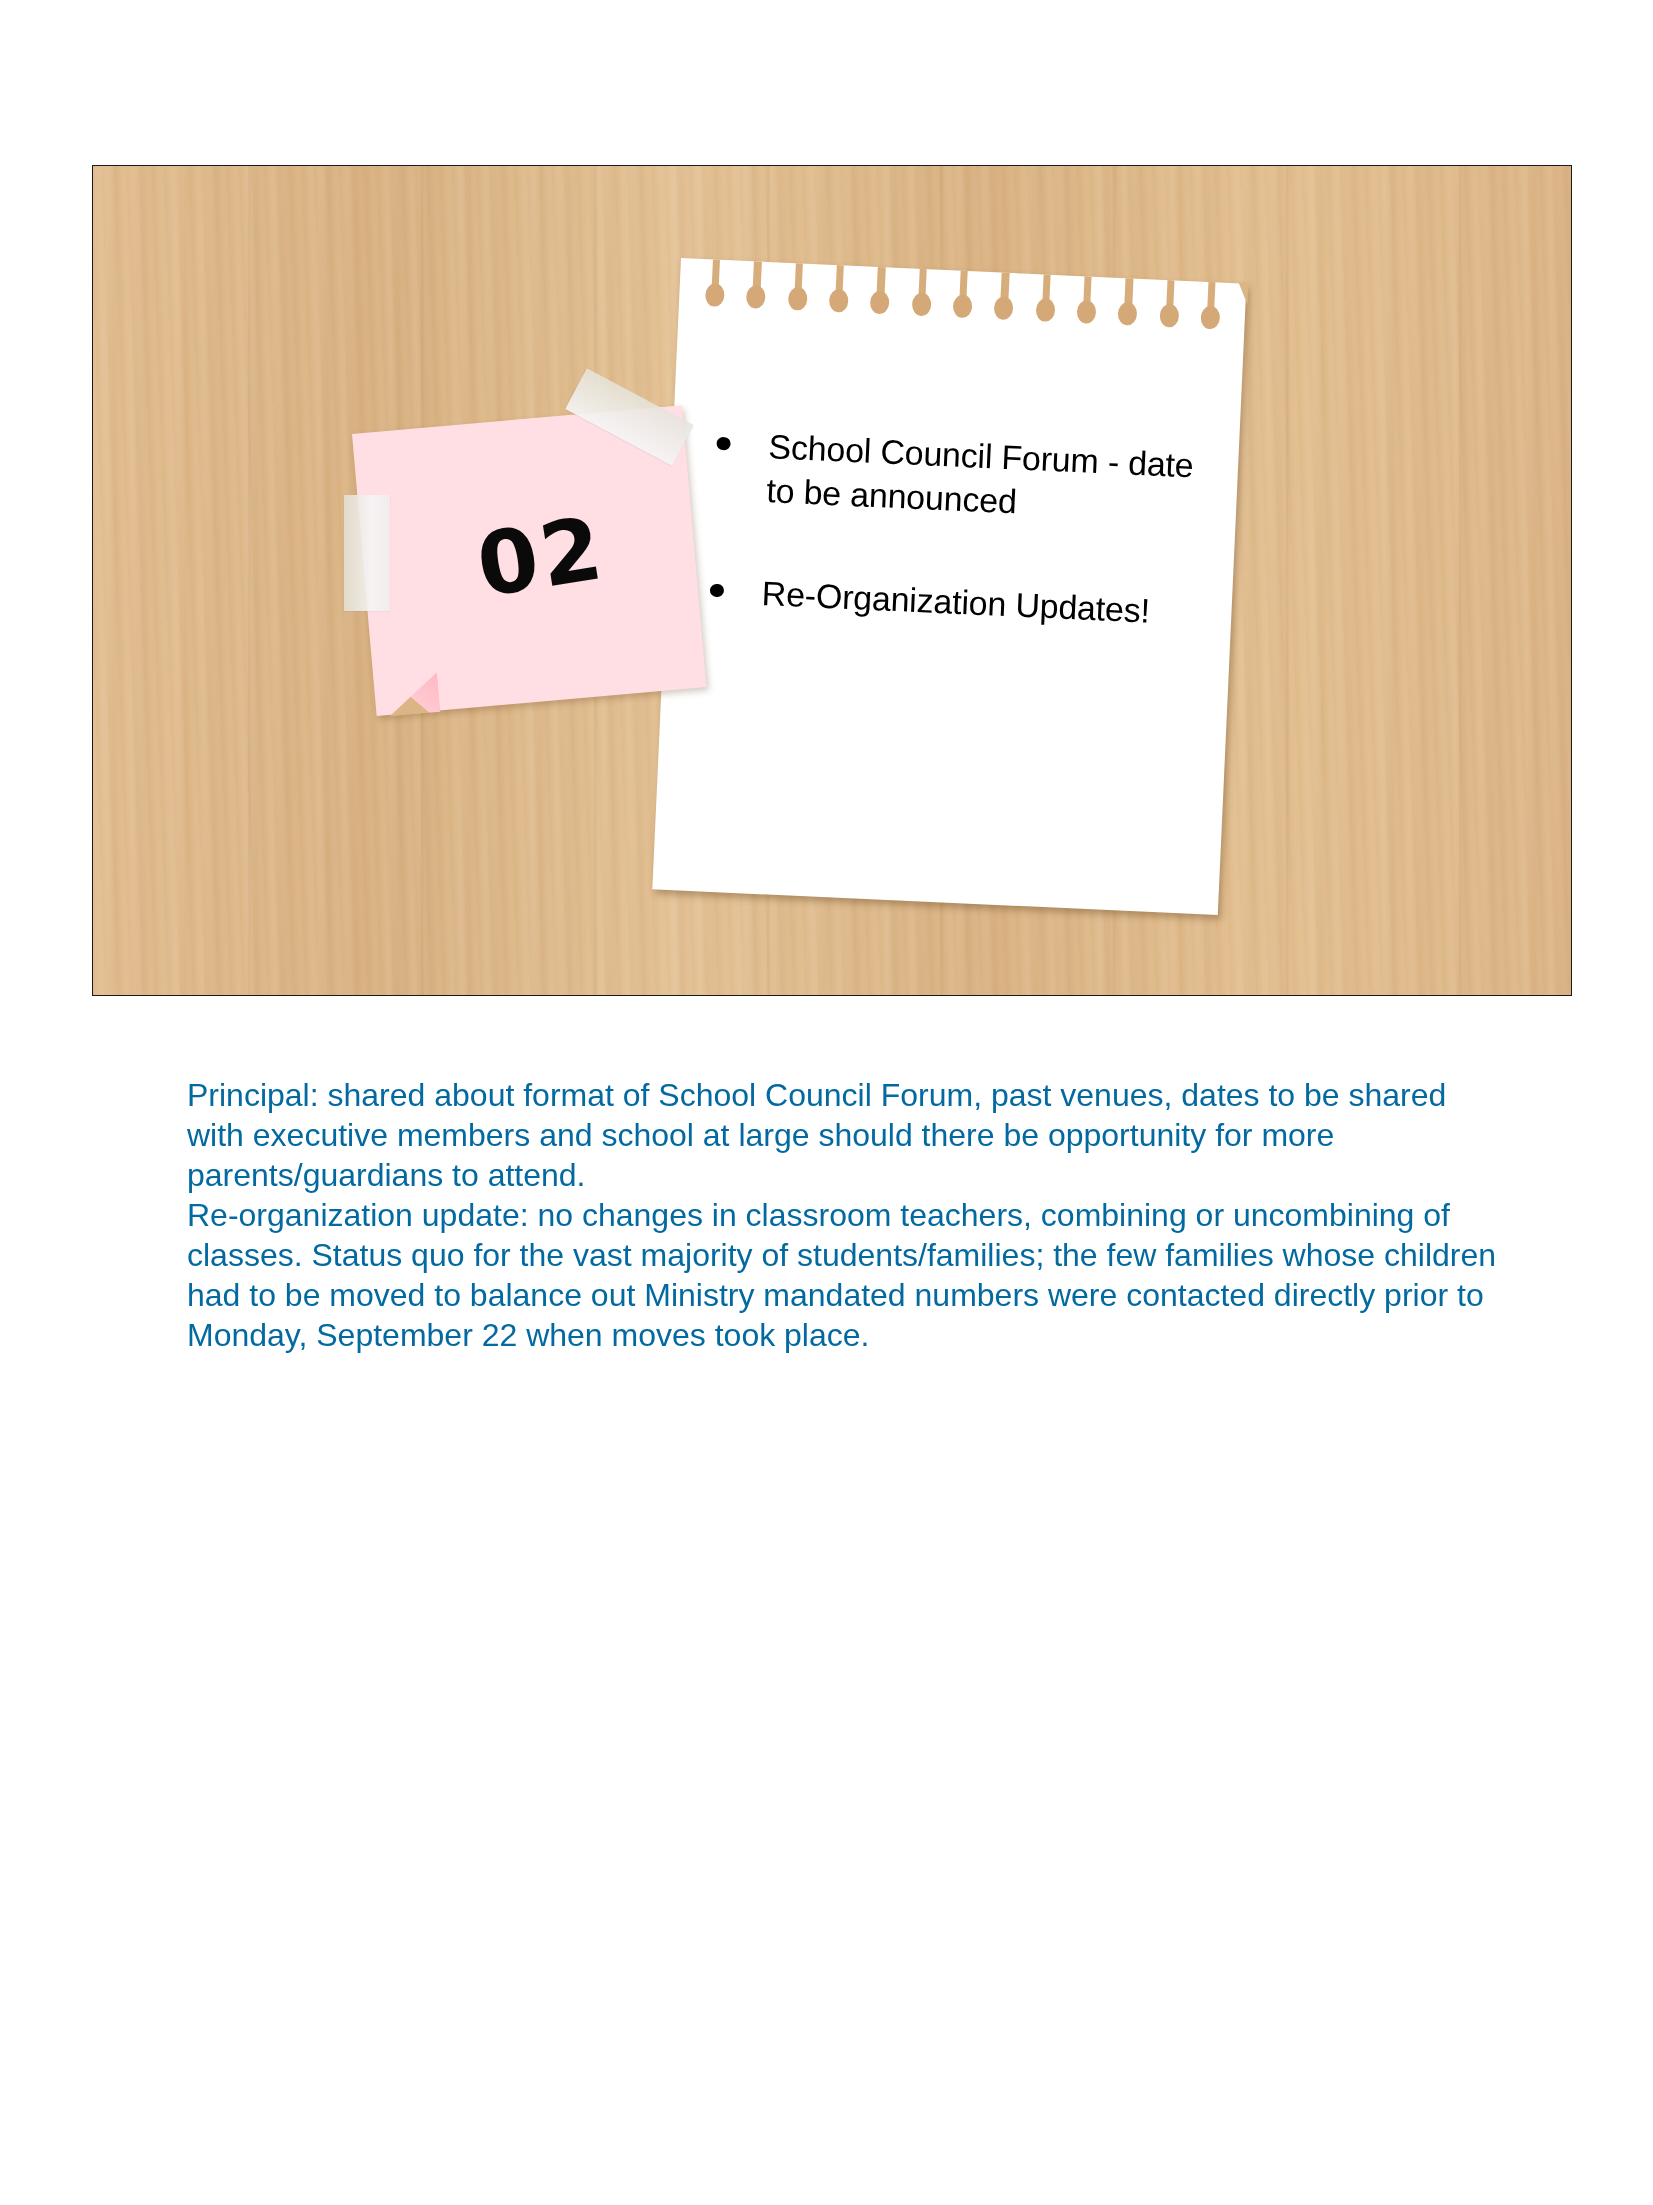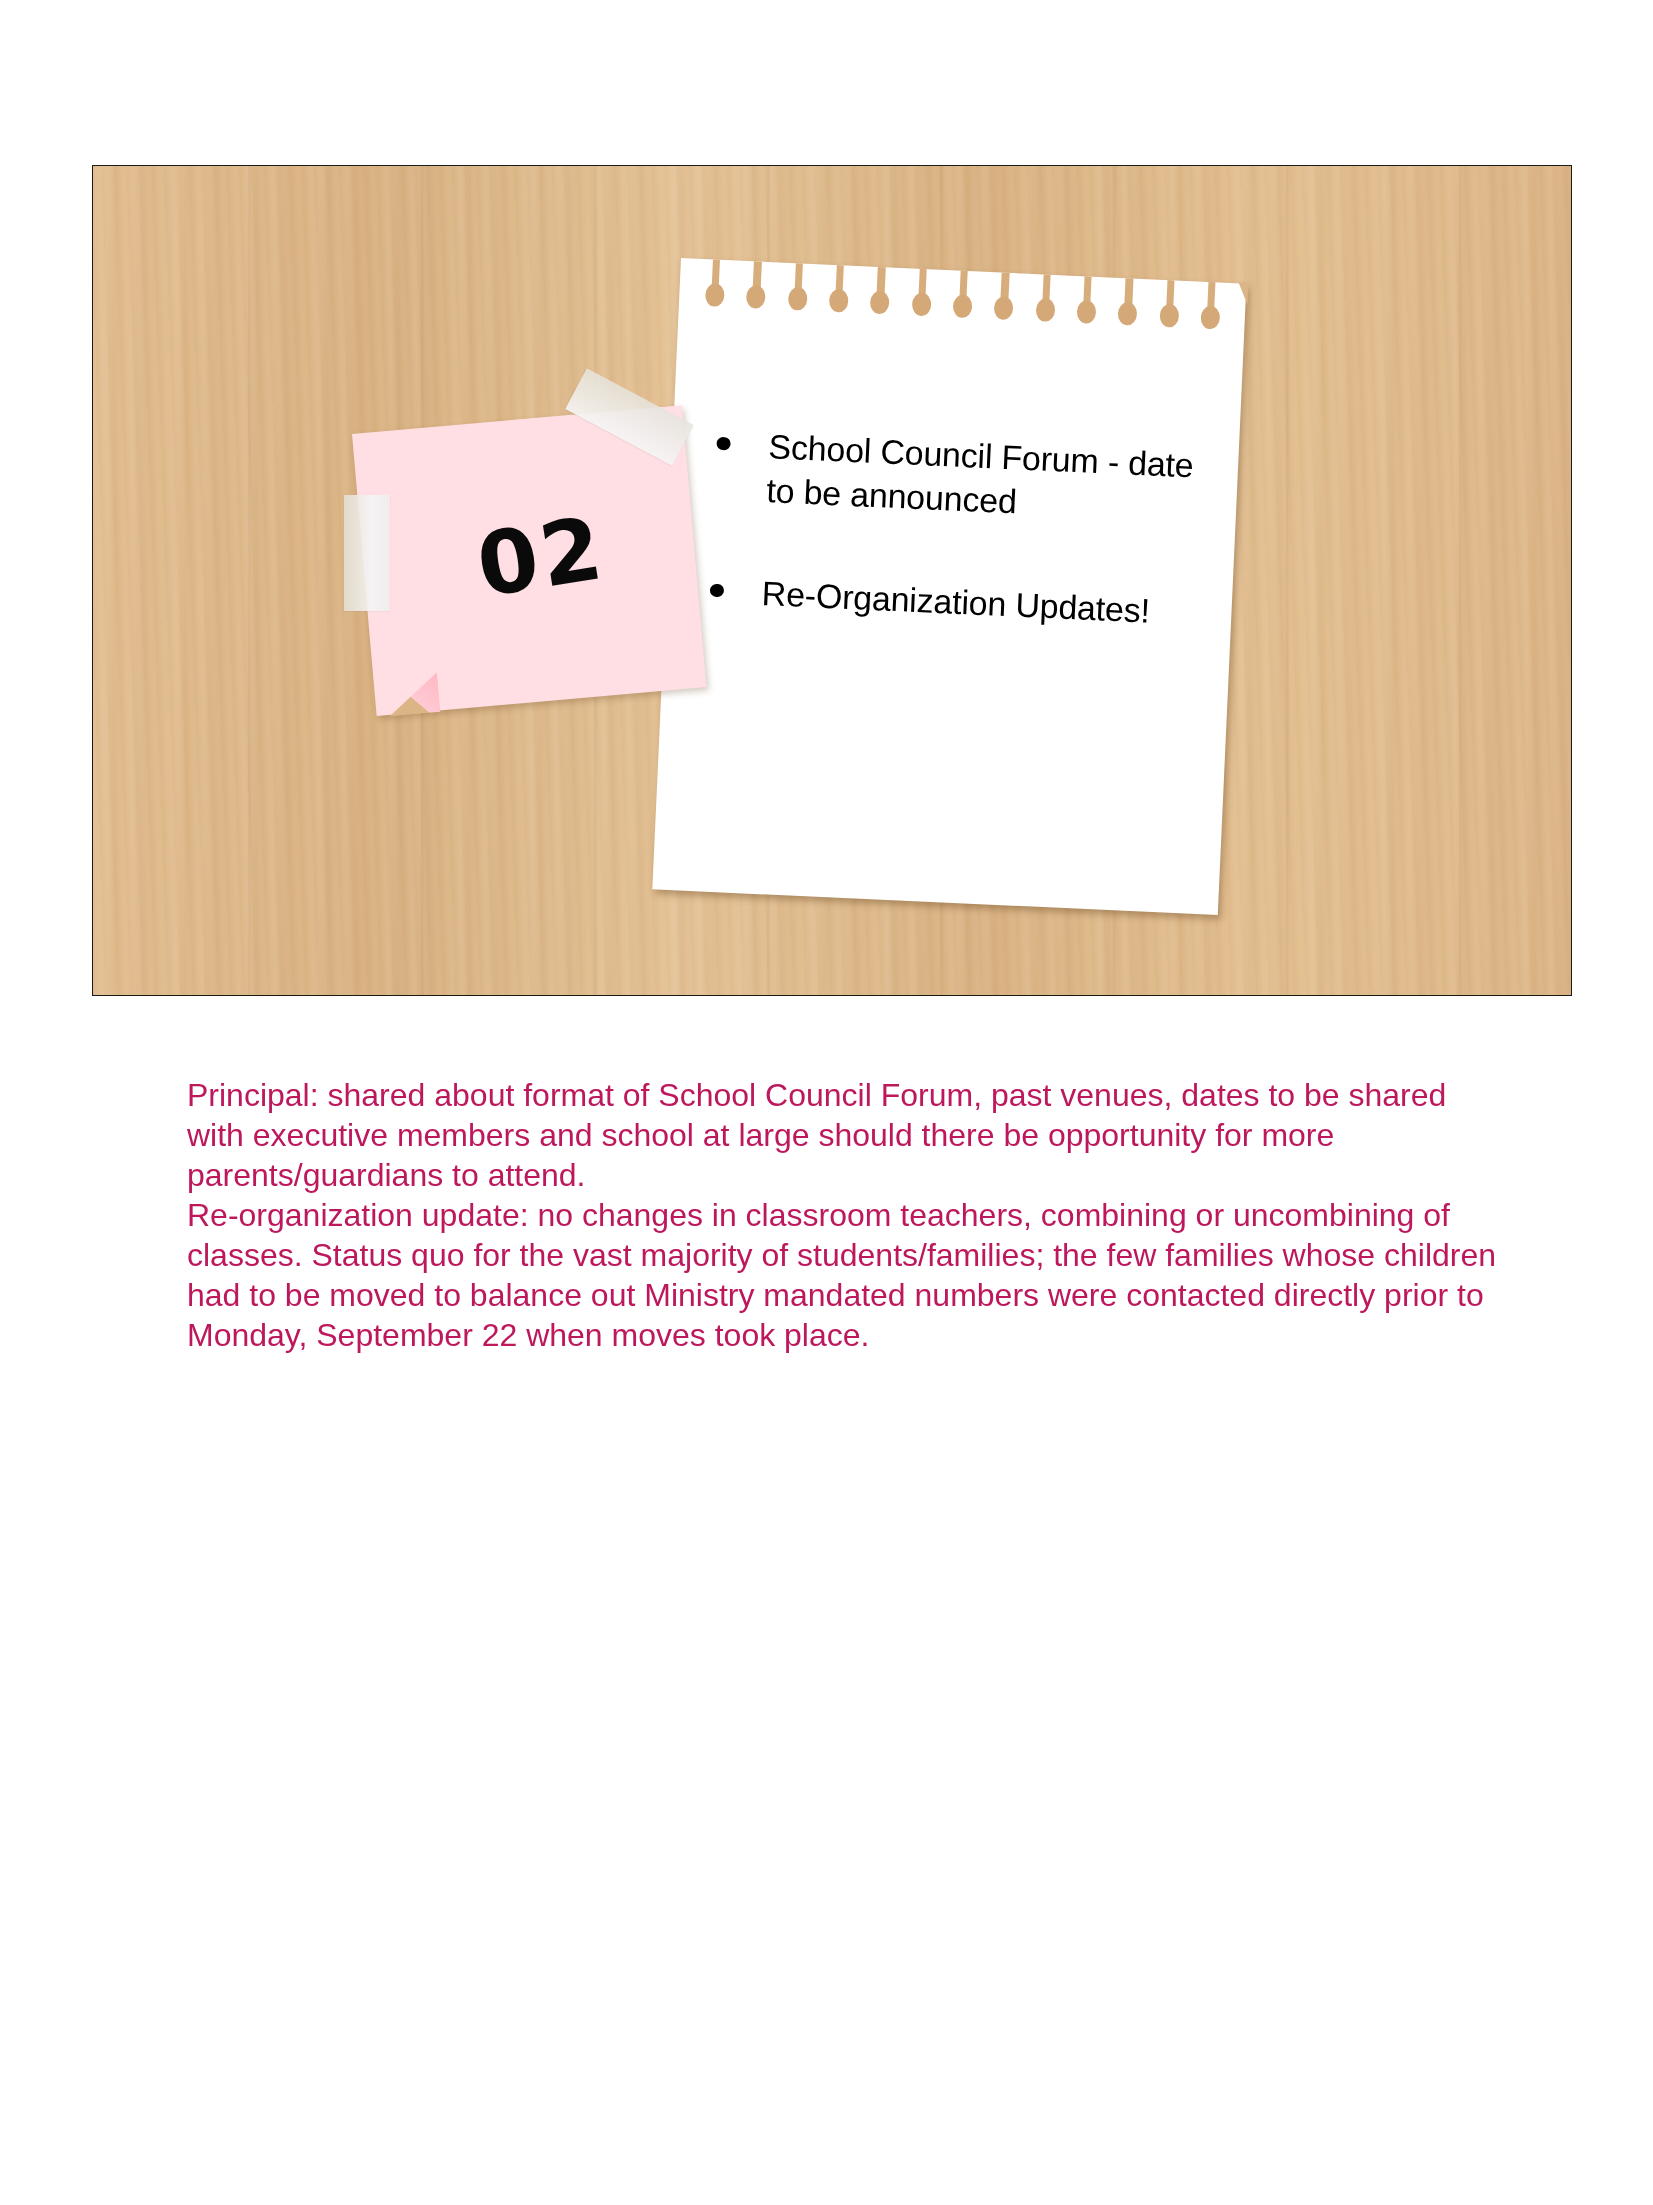--- a/index.html
+++ b/index.html
@@ -191,21 +191,21 @@
     }
 
     
     .notes {
       position: absolute;
       left: 187px;
       top: 1075px;
       width: 1323px;
       font-size: 32px;
       line-height: 40px;
-      color: #be185d;
+      color: #0369a1;
     }
     .notes p {
       margin: 0;
     }
   </style>
 </head>
 <body>
 
 <div class="slide">
   <div class="grain"></div>

